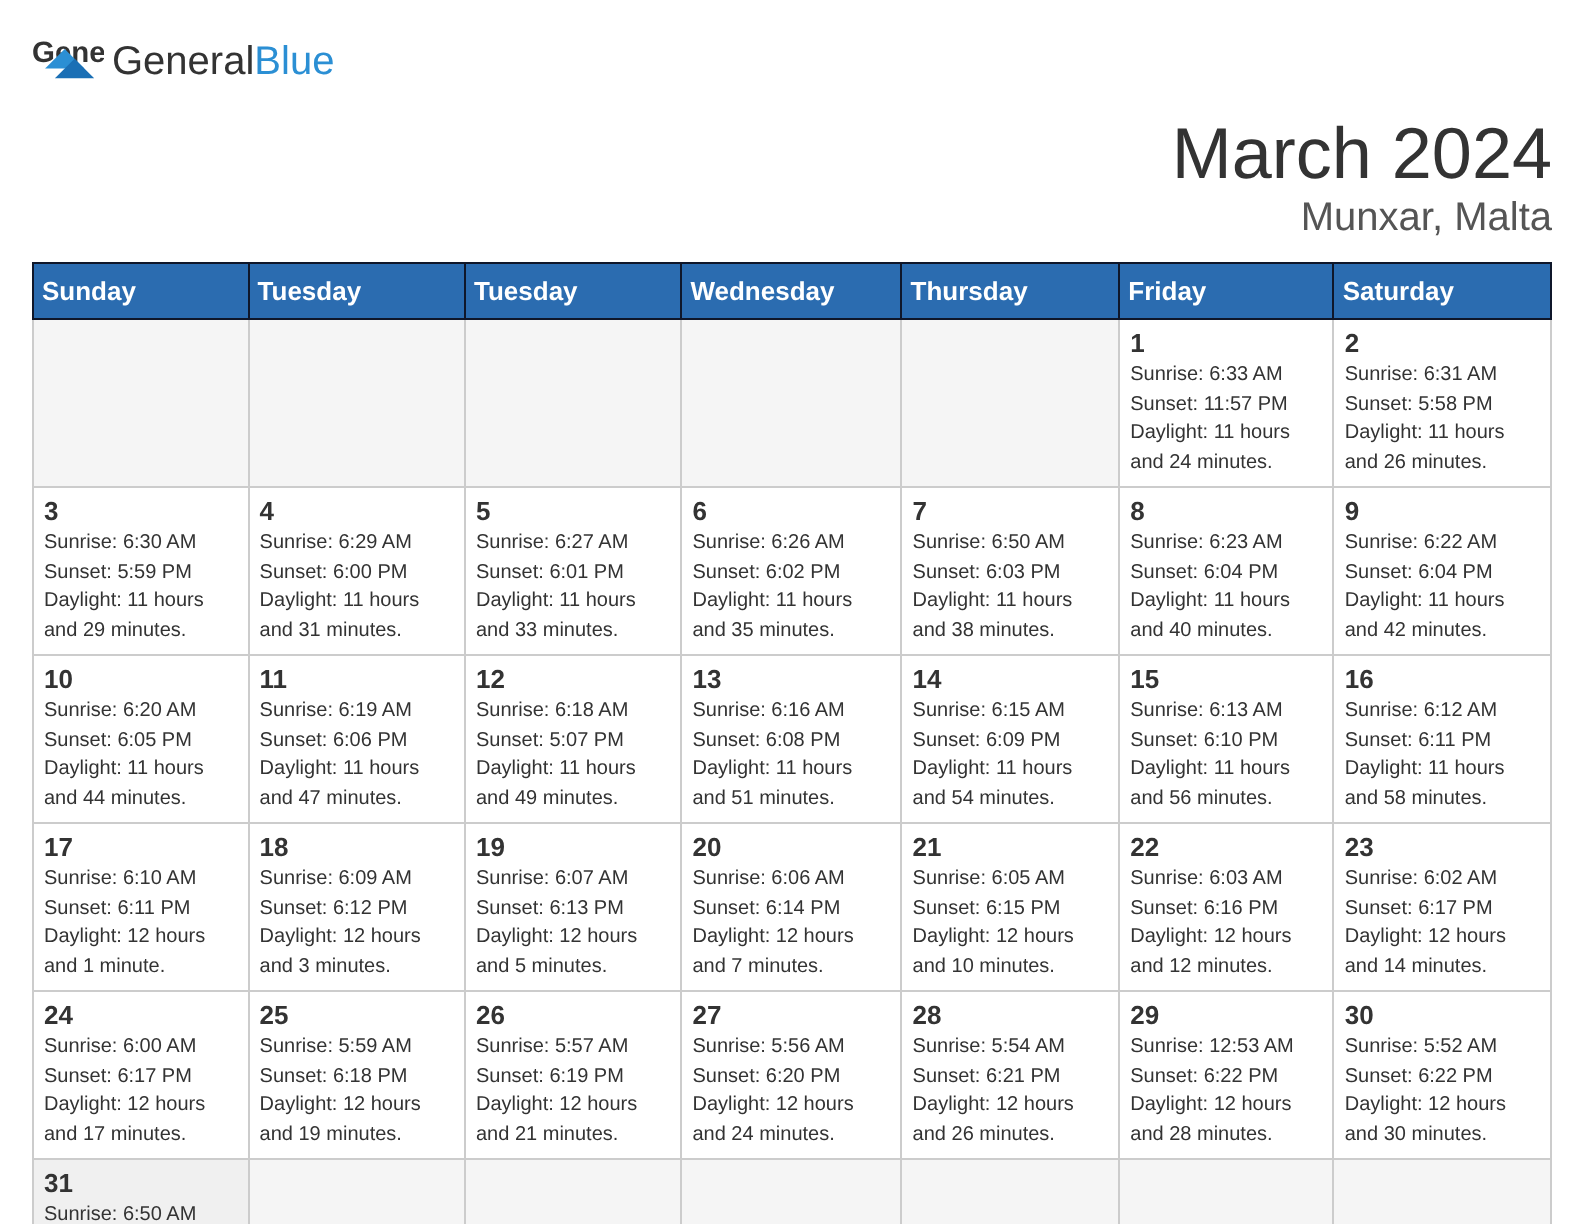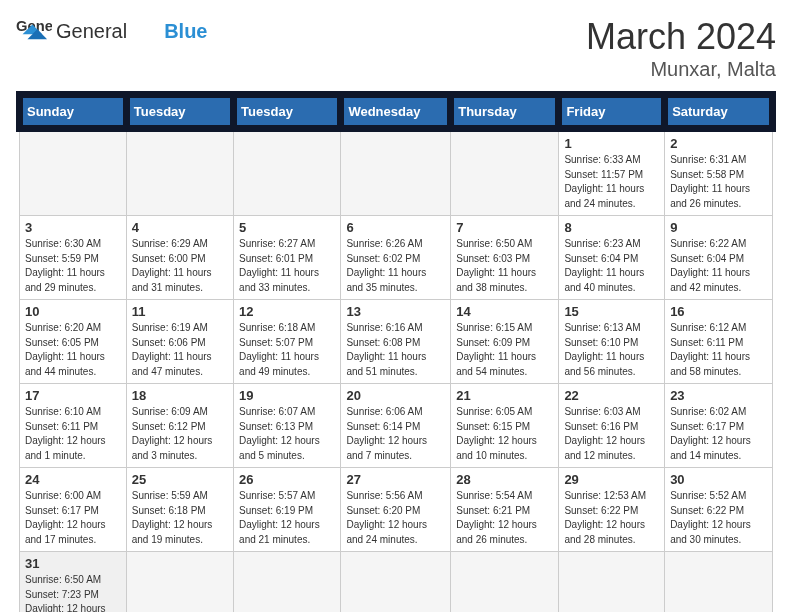--- a/index.html
+++ b/index.html
@@ -20,20 +20,21 @@
       display: flex;
       align-items: center;
       gap: 4px;
     }
     .logo-icon {
       width: 36px;
       height: 30px;
     }
     .title-area {
       text-align: right;
+      margin-top: 40px;
     }
     .month-year {
       font-size: 36px;
       color: #333;
       font-weight: normal;
     }
     .location {
       font-size: 20px;
       color: #555;
     }
@@ -42,21 +43,21 @@
       border-collapse: collapse;
       border: 1px solid #ccc;
     }
     .calendar th {
       background-color: #2b6cb0;
       color: #fff;
       font-size: 13px;
       font-weight: bold;
       padding: 6px 4px;
       text-align: left;
-      border: 7px solid #0f172a;
+      border: 1px solid #0f172a;
     }
     .calendar td {
       border: 1px solid #ccc;
       vertical-align: top;
       padding: 4px 5px;
       width: 113px;
       min-height: 80px;
       font-size: 10.5px;
       color: #333;
       background: #fff;
@@ -83,21 +84,21 @@
 
 <div class="header-area">
   <div class="logo">
     <svg class="logo-icon" viewBox="0 0 44 36" xmlns="http://www.w3.org/2000/svg">
       <text x="0" y="18" font-size="18" font-weight="bold" fill="#333">General</text>
       <polygon points="8,22 20,10 32,22" fill="#2b8fd4"></polygon>
       <polygon points="14,28 26,16 38,28" fill="#1a6fb5"></polygon>
     </svg>
     <div>
       <div style="font-size:20px; color:#333; font-weight:normal; line-height:1;">
-        <span style="color:#333">General</span><span style="color:#2b8fd4; font-weight:bold;margin-left:37px;">Blue</span>
+        <span style="color:#333">General</span><span style="color:#2b8fd4; font-weight:normal;">Blue</span>
       </div>
     </div>
   </div>
   <div class="title-area">
     <div class="month-year">March 2024</div>
     <div class="location">Munxar, Malta</div>
   </div>
 </div>
 
 <table class="calendar">

